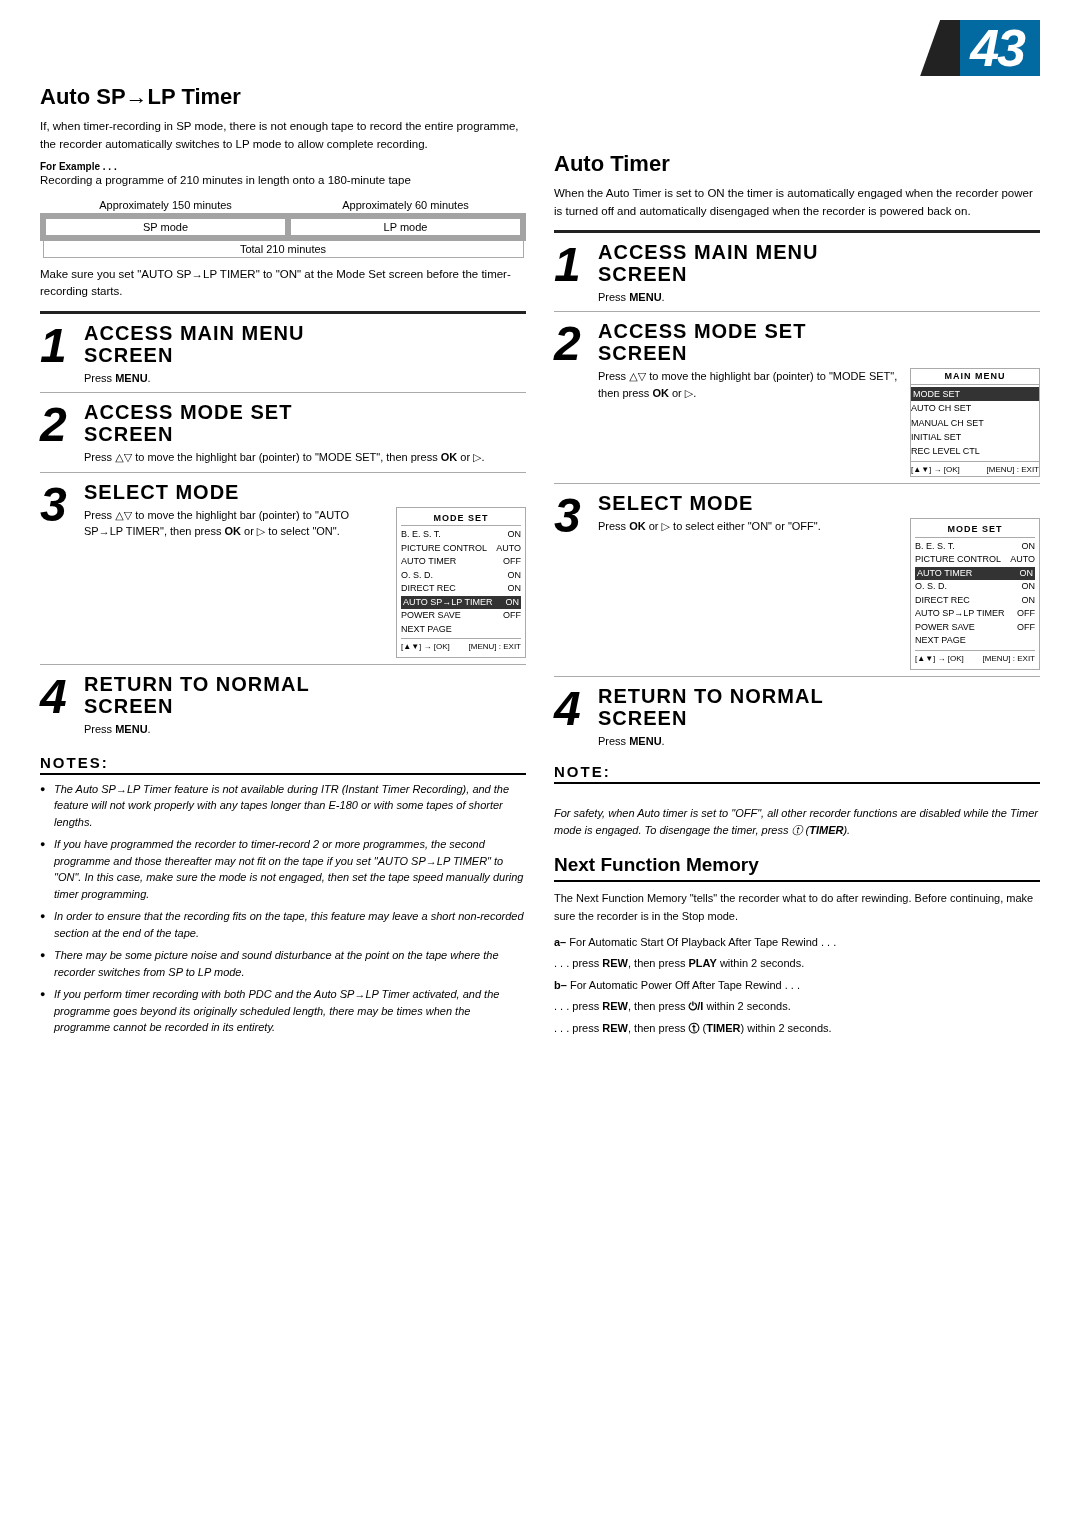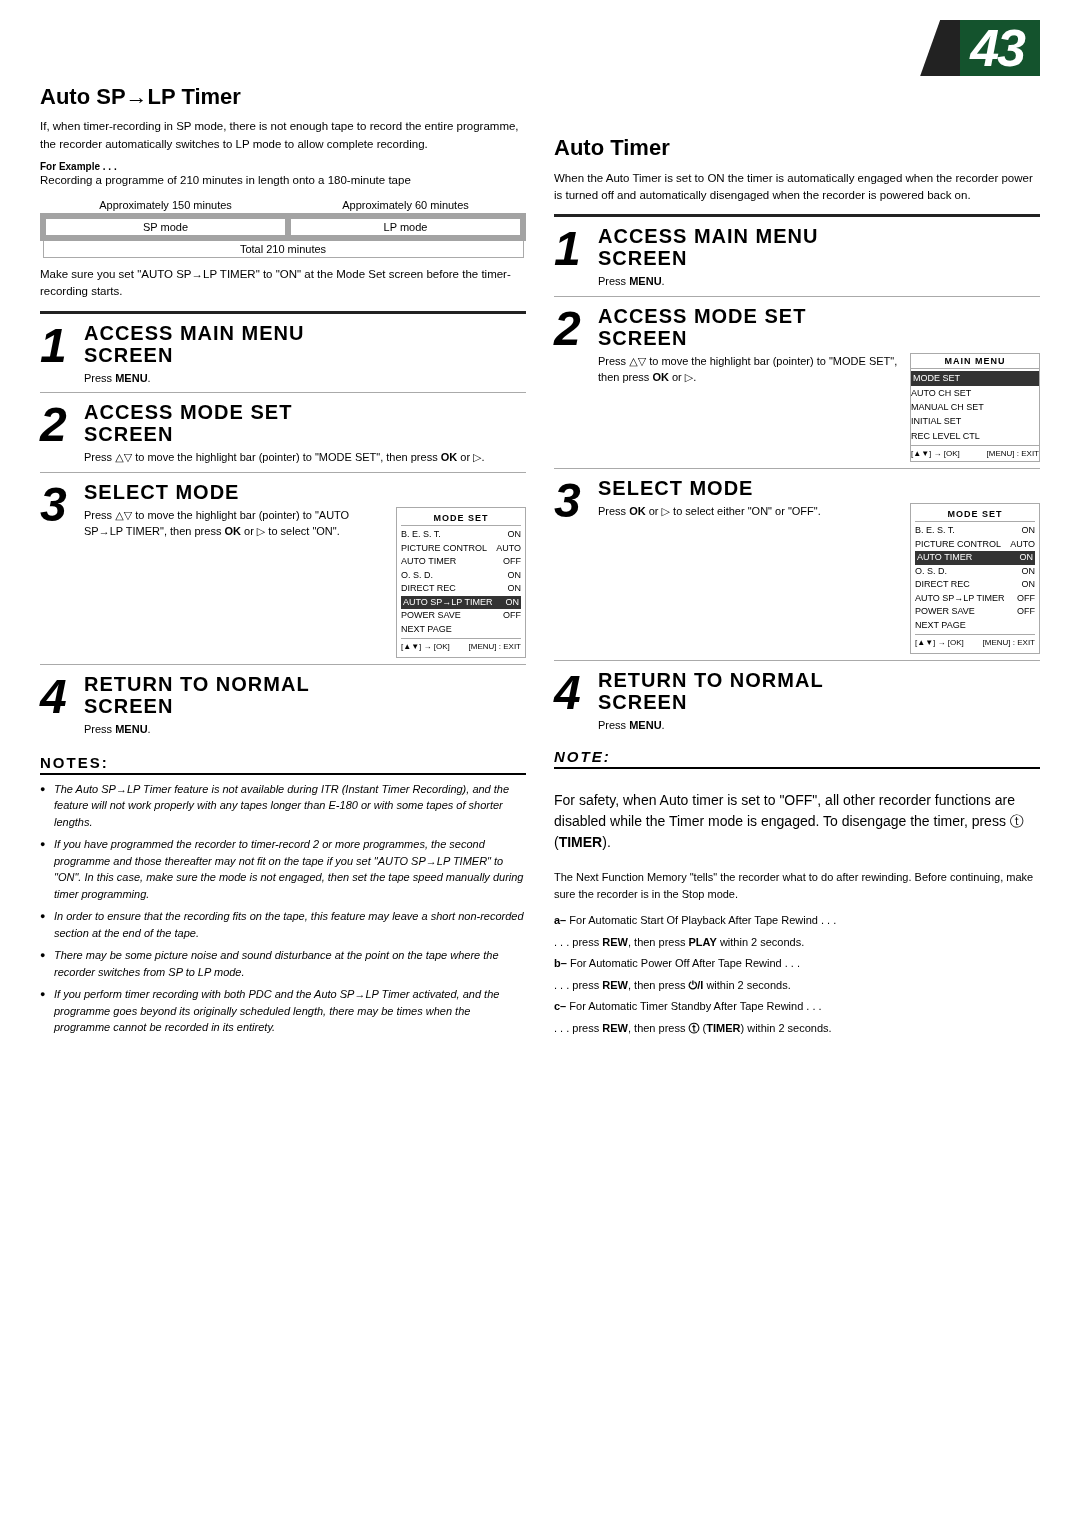--- a/index.html
+++ b/index.html
@@ -21,21 +21,21 @@
     }
 
     
     .page-header {
       display: flex;
       justify-content: flex-end;
       align-items: flex-start;
       margin-bottom: 8px;
     }
     .page-number-bar {
-      background: #14532d;
+      background: #0369a1;
       color: #fff;
       font-size: 52px;
       font-weight: bold;
       font-style: italic;
       padding: 2px 16px 2px 30px;
       line-height: 1;
       letter-spacing: -2px;
       position: relative;
     }
     .page-number-bar::before {
@@ -260,25 +260,25 @@
       margin-top: 8px;
     }
     .note-title {
       font-size: 15px;
       font-weight: 900;
       letter-spacing: 2px;
       text-transform: uppercase;
       border-bottom: 2px solid #000;
       padding-bottom: 2px;
       margin-bottom: 6px;
+    }
+    .note-body {
+      font-size: 11px;
+      line-height: 1.5;
       font-style: italic;
-    }
-    .note-body {
-      font-size: 14px;
-      line-height: 1.5;
       margin-top: 21px;
     }
 
     
     .next-function-section {
       margin-top: 16px;
     }
     .next-func-title {
       font-size: 19px;
       font-weight: bold;
@@ -547,32 +547,30 @@
         </div>
 
       </div>
 
       <div class="note-section">
         <div class="note-title">NOTE:</div>
         <p class="note-body">For safety, when Auto timer is set to "OFF", all other recorder functions are disabled while the Timer mode is engaged. To disengage the timer, press ⓣ (<strong>TIMER</strong>).</p>
       </div>
 
       <div class="next-function-section">
+        <div class="next-func-title">Next Function Memory</div>
         <div class="next-func-body">
           <p style="margin-bottom:8px;">The Next Function Memory "tells" the recorder what to do after rewinding. Before continuing, make sure the recorder is in the Stop mode.</p>
           <div class="point-line">
             <span class="point-label bold">a–</span> <span>For Automatic Start Of Playback After Tape Rewind . . .</span>
           </div>
           <div class="point-line">. . . press <strong>REW</strong>, then press <strong>PLAY</strong> within 2 seconds.</div>
           <div class="point-line" style="margin-top:4px;">
             <span class="point-label bold">b–</span> <span>For Automatic Power Off After Tape Rewind . . .</span>
           </div>
           <div class="point-line">. . . press <strong>REW</strong>, then press <strong>⏻/I</strong> within 2 seconds.</div>
-          <div class="point-line" style="margin-top:4px;">
-            <span class="point-label bold">c–</span> <span>For Automatic Timer Standby After Tape Rewind . . .</span>
-          </div>
           <div class="point-line">. . . press <strong>REW</strong>, then press <strong>ⓣ</strong> (<strong>TIMER</strong>) within 2 seconds.</div>
         </div>
       </div>
 
     </div>
   </div>
 </div>
 
 </body></html>

